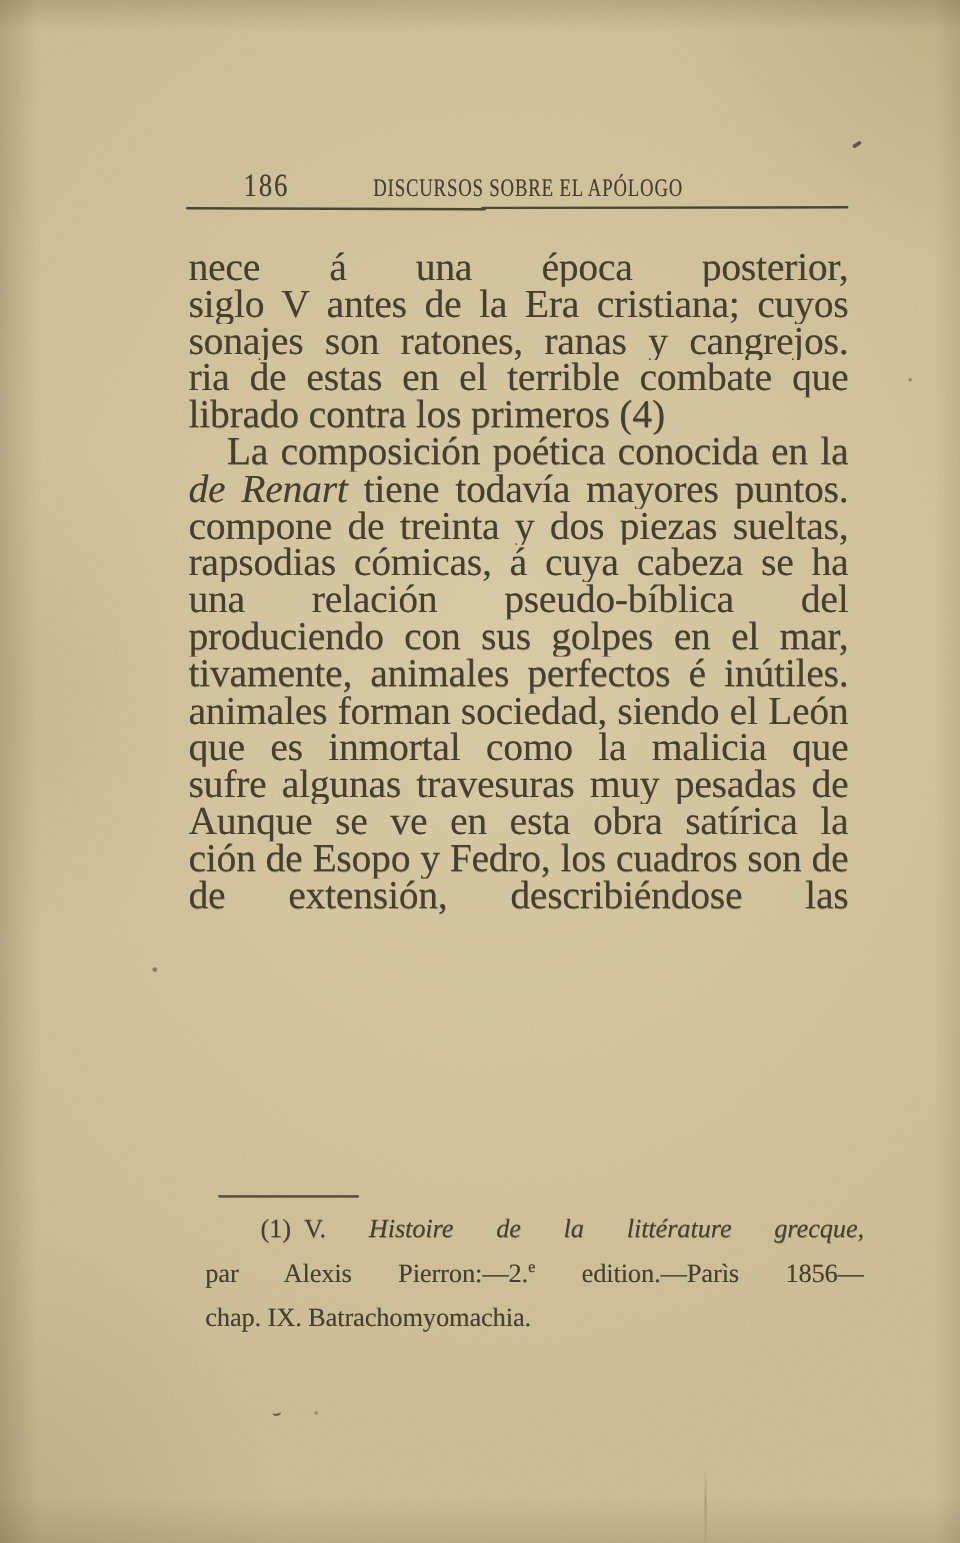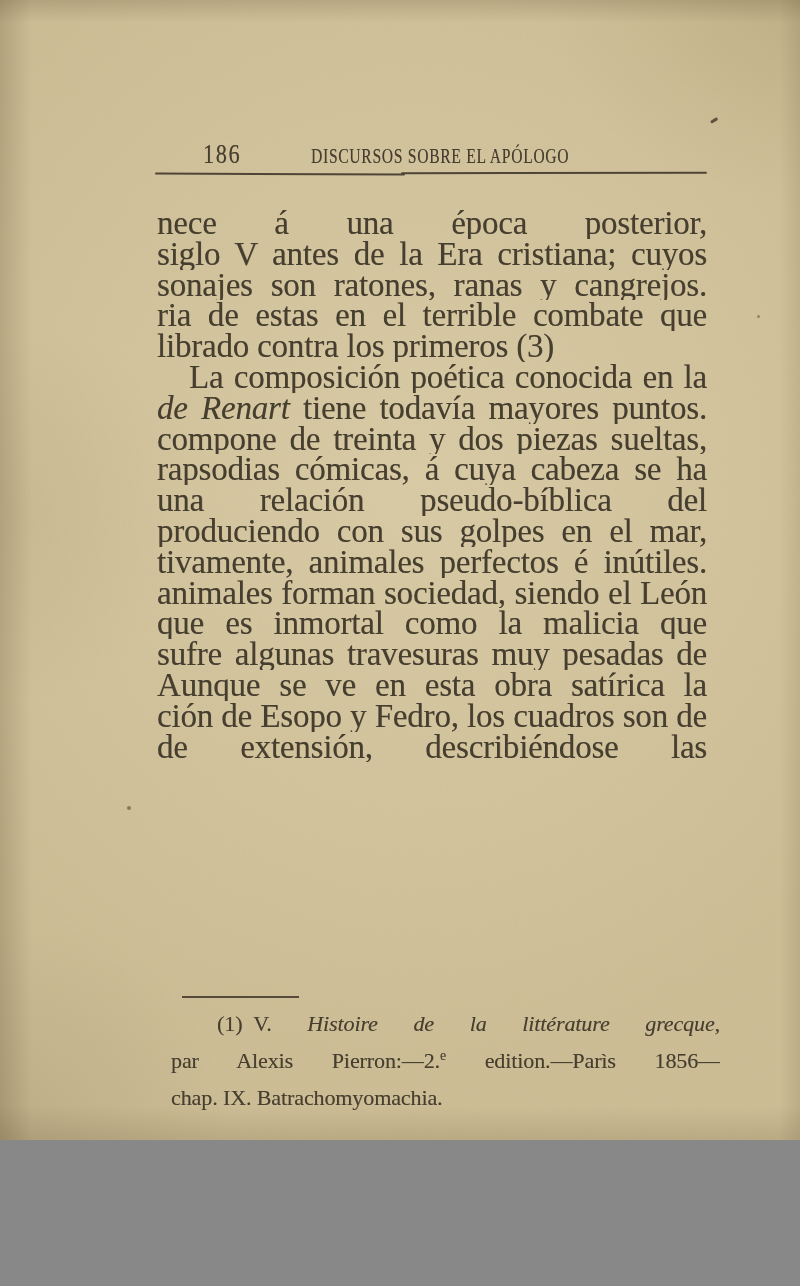--- a/index.html
+++ b/index.html
@@ -1,17 +1,17 @@
 <!DOCTYPE html>
 <html><head>
 <meta charset="utf-8">
 <style>
   html,body{margin:0;padding:0;background:#888;}
   .page{
-    position:relative;width:800px;height:1140px;overflow:hidden;
+    position:relative;width:800px;height:1286px;overflow:hidden;
     font-family:"Liberation Serif","DejaVu Serif",serif;
     color:#463e2f;
     background-color:#cdbe96;
     background-image:
       radial-gradient(120% 90% at 52% 42%, rgba(238,226,192,.38) 0%, rgba(238,226,192,0) 58%),
       linear-gradient(90deg, rgba(92,74,44,.24) 0%, rgba(92,74,44,0) 4%),
       linear-gradient(270deg, rgba(92,74,44,.15) 0%, rgba(92,74,44,0) 2.6%),
       linear-gradient(180deg, rgba(86,68,38,.22) 0%, rgba(86,68,38,0) 2%),
       linear-gradient(0deg, rgba(86,68,38,.16) 0%, rgba(86,68,38,0) 3%),
       radial-gradient(40% 28% at 0% 100%, rgba(92,74,44,.14), rgba(92,74,44,0) 72%),
@@ -77,21 +77,21 @@
   <span class="runtitle">DISCURSOS SOBRE EL APÓLOGO</span>
 
   <div class="rule rule-l"></div>
   <div class="rule rule-r"></div>
 
   <div id="body-lines" class="body-text">
       <div class="line"><span>nece á una época posterior, probablemente al</span></div>
       <div class="line"><span>siglo V antes de la Era cristiana; cuyos per-</span></div>
       <div class="line"><span>sonajes son ratones, ranas y cangrejos. Estos</span></div>
       <div class="line"><span>ria de estas en el terrible combate que tienen</span></div>
-      <div class="line nj"><span>librado contra los primeros (3)</span></div>
+      <div class="line nj"><span>librado contra los primeros (4)</span></div>
       <div class="line" style="text-indent: 32px;"><span>La composición poética conocida en la lite-</span></div>
       <div class="line"><em>de Renart</em><span> tiene todavía mayores puntos. de</span></div>
       <div class="line"><span>compone de treinta y dos piezas sueltas, arti-</span></div>
       <div class="line"><span>rapsodias cómicas, á cuya cabeza se ha puesto</span></div>
       <div class="line"><span>una relación pseudo-bíblica del nacimiento de</span></div>
       <div class="line"><span>produciendo con sus golpes en el mar, respec-</span></div>
       <div class="line"><span>tivamente, animales perfectos é inútiles. Estos</span></div>
       <div class="line"><span>animales forman sociedad, siendo el León el</span></div>
       <div class="line"><span>que es inmortal como la malicia que simboliza.</span></div>
       <div class="line"><span>sufre algunas travesuras muy pesadas de éste,</span></div>

